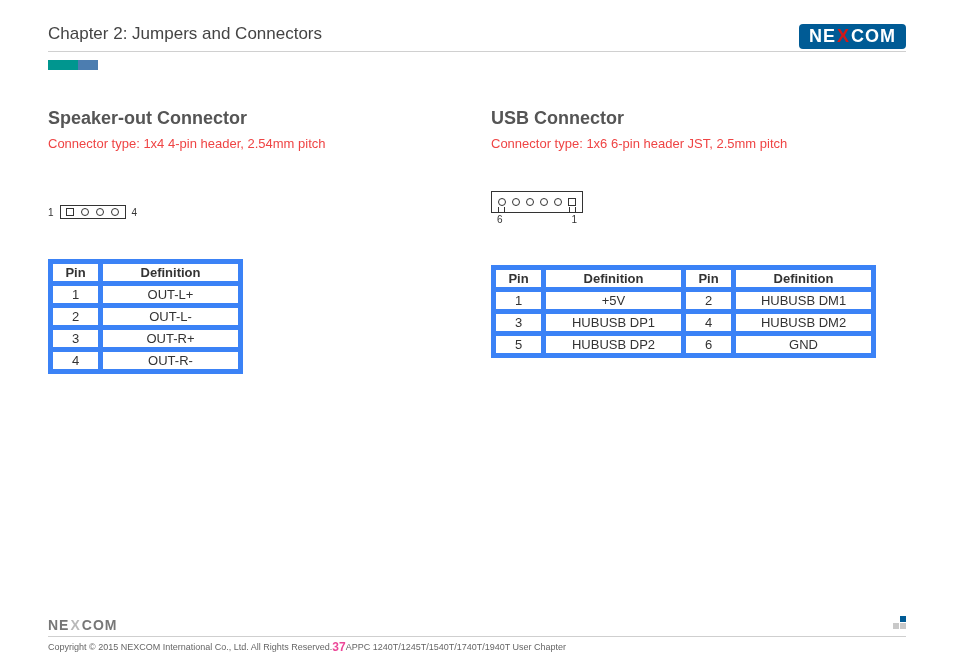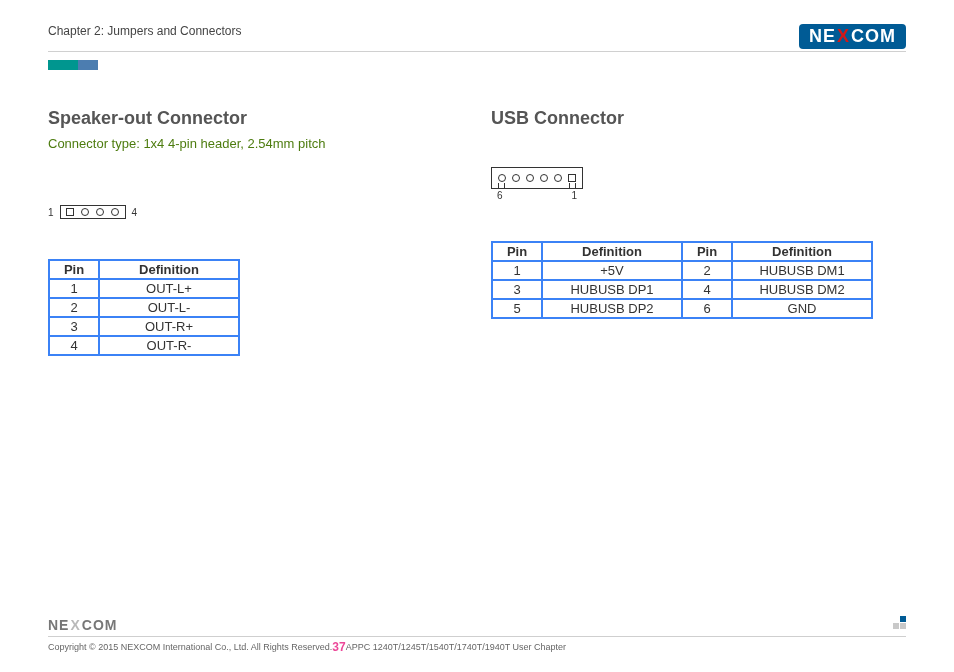--- a/index.html
+++ b/index.html
@@ -16,21 +16,21 @@
     padding: 24px 48px 0 48px;
   }
   .header {
     display: flex;
     justify-content: space-between;
     align-items: flex-start;
     border-bottom: 1px solid #d0d0d0;
     padding-bottom: 2px;
   }
   .chapter {
-    font-size: 12px;
+    font-size: 17px;
     color: #444;
   }
   .logo {
     font-weight: 800;
     font-size: 18px;
     color: #fff;
     background: #005b95;
     padding: 2px 10px;
     border-radius: 4px;
     letter-spacing: 1px;
@@ -48,21 +48,21 @@
     gap: 28px;
     margin-top: 34px;
   }
   .col { flex: 1; }
   h2.sect {
     font-size: 18px;
     font-weight: 700;
     color: #555;
     margin-bottom: 6px;
   }
-  .desc { font-size: 13px; color: #4d7c0f; line-height: 1.4; }
+  .desc { font-size: 13px; color: #ef4444; line-height: 1.4; }
 
   
   .diag-speaker {
     margin: 52px 0 40px 0;
     display: flex;
     align-items: center;
     gap: 6px;
     font-size: 10px;
     color:#333;
   }
@@ -102,21 +102,21 @@
   .usb-box::after  { right:6px; border-top:none; }
   .usb-labels { width:92px; display:flex; justify-content:space-between; padding:1px 6px 0 6px; font-size:10px;}
 
   
   table.pindef {
     border-collapse: collapse;
     font-size: 13px;
     color:#333;
   }
   table.pindef th, table.pindef td {
-    border: 2px solid #3b82f6;
+    border: 5px solid #3b82f6;
     padding: 1px 8px;
     text-align: center;
   }
   table.pindef th {
     font-weight: 700;
     background: #fff;
   }
   .t-speaker th:nth-child(1), .t-speaker td:nth-child(1){ width:50px; }
   .t-speaker th:nth-child(2), .t-speaker td:nth-child(2){ width:140px; }
   .t-usb th:nth-child(1), .t-usb td:nth-child(1),
@@ -199,20 +199,21 @@
         <tr>
               <td>4</td>
               <td>OUT-R-</td>
             </tr>
       </tbody>
         </table>
     </div>
 
     <div class="col">
       <h2 class="sect">USB Connector</h2>
+      <div class="desc">Connector type: 1x6 6-pin header JST, 2.5mm pitch</div>
 
       <div class="diag-usb">
         <div class="usb-box">
           <span class="pin-o"></span>
           <span class="pin-o"></span>
           <span class="pin-o"></span>
           <span class="pin-o"></span>
           <span class="pin-o"></span>
           <span class="pin-sq"></span>
         </div>

